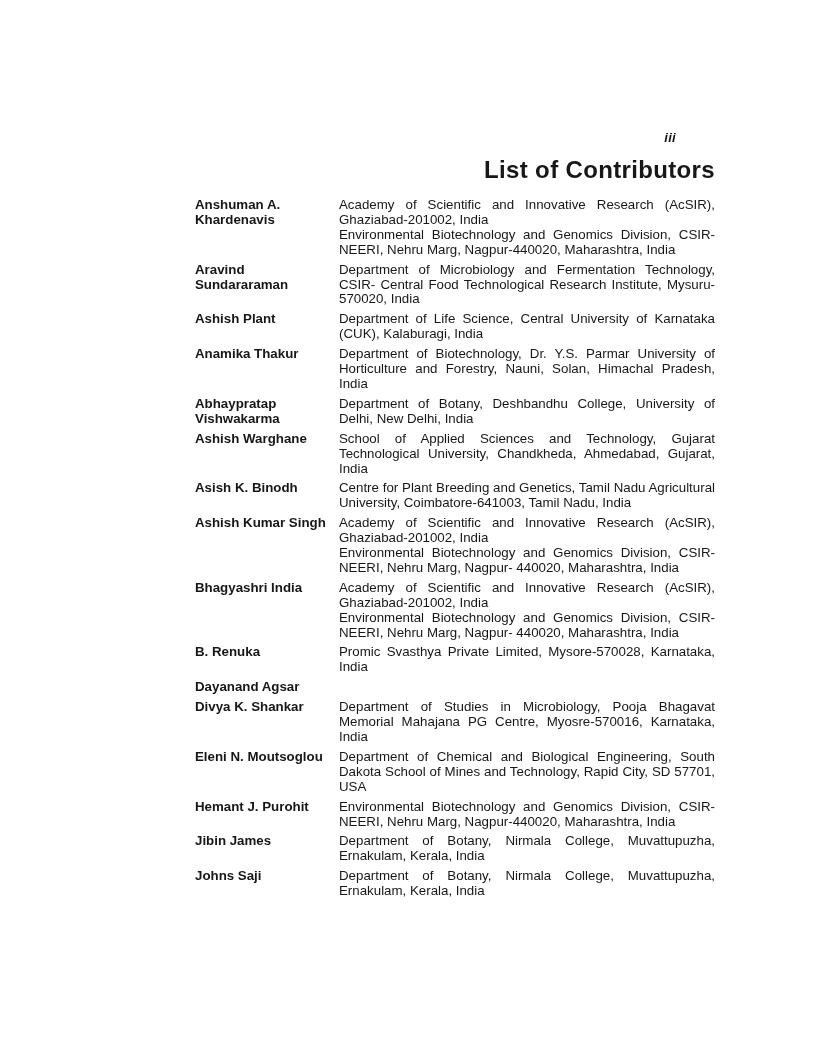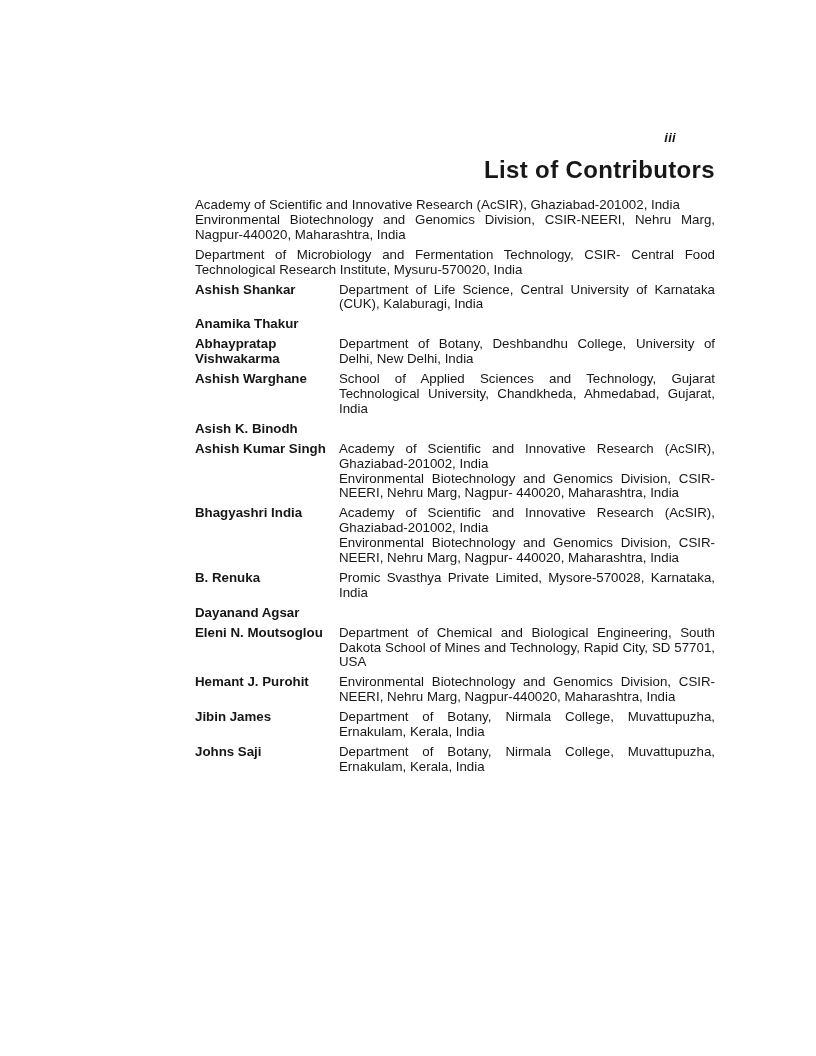--- a/index.html
+++ b/index.html
@@ -59,60 +59,69 @@
 </head>
 <body>
 
 <div class="page">
   <div class="page-number">iii</div>
 
   <h1 class="title">List of Contributors</h1>
 
   <div class="contrib-list">
   <div class="row">
+    <div class="name">Anshuman A.
+Khardenavis</div>
     <div class="affils">
           <p class="affil">Academy of Scientific and Innovative Research (AcSIR), Ghaziabad-201002, India</p>
           <p class="affil">Environmental Biotechnology and Genomics Division, CSIR-NEERI, Nehru Marg, Nagpur-440020, Maharashtra, India</p>
         </div>
   </div>
 
   <div class="row">
+    <div class="name">Aravind Sundararaman</div>
     <div class="affils">
           <p class="affil">Department of Microbiology and Fermentation Technology, CSIR- Central Food Technological Research Institute, Mysuru-570020, India</p>
         </div>
   </div>
 
   <div class="row">
-    <div class="name">Ashish Shankar</div>
+    <div class="name">Ashish Plant</div>
     <div class="affils">
           <p class="affil">Department of Life Science, Central University of Karnataka (CUK), Kalaburagi, India</p>
         </div>
   </div>
 
   <div class="row">
     <div class="name">Anamika Thakur</div>
+    <div class="affils">
+          <p class="affil">Department of Biotechnology, Dr. Y.S. Parmar University of Horticulture and Forestry, Nauni, Solan, Himachal Pradesh, India</p>
+        </div>
   </div>
 
   <div class="row">
     <div class="name">Abhaypratap
 Vishwakarma</div>
     <div class="affils">
           <p class="affil">Department of Botany, Deshbandhu College, University of Delhi, New Delhi, India</p>
         </div>
   </div>
 
   <div class="row">
     <div class="name">Ashish Warghane</div>
     <div class="affils">
           <p class="affil">School of Applied Sciences and Technology, Gujarat Technological University, Chandkheda, Ahmedabad, Gujarat, India</p>
         </div>
   </div>
 
   <div class="row">
     <div class="name">Asish K. Binodh</div>
+    <div class="affils">
+          <p class="affil">Centre for Plant Breeding and Genetics, Tamil Nadu Agricultural University, Coimbatore-641003, Tamil Nadu, India</p>
+        </div>
   </div>
 
   <div class="row">
     <div class="name">Ashish Kumar Singh</div>
     <div class="affils">
           <p class="affil">Academy of Scientific and Innovative Research (AcSIR), Ghaziabad-201002, India</p>
           <p class="affil">Environmental Biotechnology and Genomics Division, CSIR-NEERI, Nehru Marg, Nagpur- 440020, Maharashtra, India</p>
         </div>
   </div>
 
@@ -129,20 +138,26 @@
     <div class="affils">
           <p class="affil">Promic Svasthya Private Limited, Mysore-570028, Karnataka, India</p>
         </div>
   </div>
 
 
   <div class="row">
     <div class="name">Dayanand Agsar</div>
   </div>
 
+  <div class="row">
+    <div class="name">Divya K. Shankar</div>
+    <div class="affils">
+          <p class="affil">Department of Studies in Microbiology, Pooja Bhagavat Memorial Mahajana PG Centre, Myosre-570016, Karnataka, India</p>
+        </div>
+  </div>
 
   <div class="row">
     <div class="name">Eleni N. Moutsoglou</div>
     <div class="affils">
           <p class="affil">Department of Chemical and Biological Engineering, South Dakota School of Mines and Technology, Rapid City, SD 57701, USA</p>
         </div>
   </div>
 
   <div class="row">
     <div class="name">Hemant J. Purohit</div>

